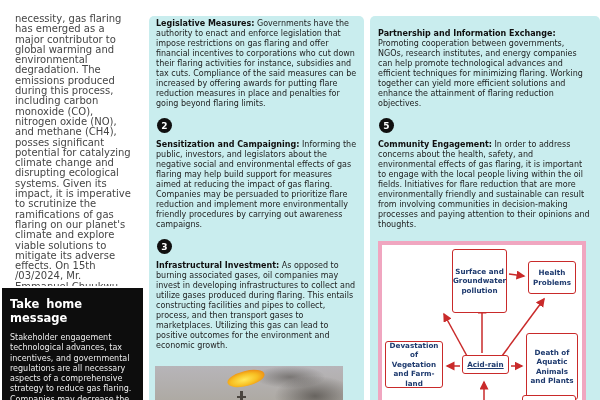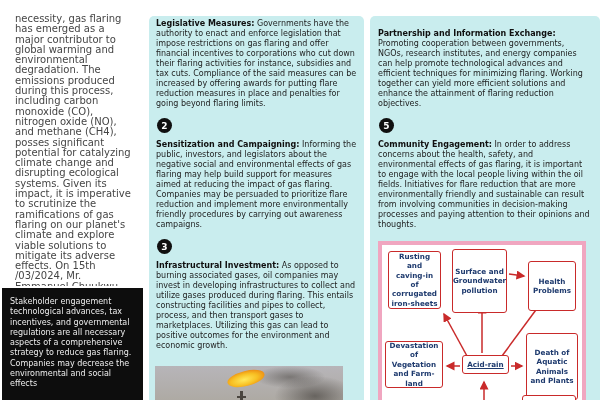--- a/index.html
+++ b/index.html
@@ -51,36 +51,37 @@
   }
   .dg-inner{position:relative;width:200px;height:172px;}
   .dg-svg{position:absolute;left:0;top:0;}
   .dbox{
     position:absolute;border:1.4px solid #c92a2a;border-radius:3px;background:#ffffff;
     color:#1e3a6e;font-weight:bold;font-size:7.2px;line-height:1.3;text-align:center;
     display:flex;align-items:center;justify-content:center;padding:2px;box-sizing:border-box;
   }
   .dbox.rusting{left:6px;top:6px;width:53px;height:58px;}
   .dbox.surface{left:70px;top:4px;width:55px;height:64px;}
-  .dbox.health{left:146px;top:16px;width:48px;height:50px;}
+  .dbox.health{left:146px;top:16px;width:48px;height:33px;}
   .dbox.devastation{left:3px;top:96px;width:58px;height:47px;text-align:center;}
   .dbox.acid{left:80px;top:110px;width:47px;height:19px;text-decoration:underline;}
   .dbox.death{left:144px;top:88px;width:52px;height:67px;}
   .dbox.roaring{left:6px;top:160px;width:48px;height:20px;}
   .dbox.gasflaring{left:80px;top:158px;width:47px;height:20px;}
   .dbox.unpleasant{left:140px;top:150px;width:54px;height:26px;}
 </style>
 </head>
 <body>
 
 <div class="left-col">
   <p>necessity, gas flaring has emerged as a major contributor to global warming and environmental degradation. The emissions produced during this process, including carbon monoxide (CO), nitrogen oxide (NO), and methane (CH4), posses significant potential for catalyzing climate change and disrupting ecological systems. Given its impact, it is imperative to scrutinize the ramifications of gas flaring on our planet's climate and explore viable solutions to mitigate its adverse effects. On 15th /03/2024, Mr. Emmanuel Chuukwu Ogwu, Environmental /Laboratory analyst and Quality Control Manager, during the ARIN Weekly lecture presented on how we can effectively reduce the prevalence of gas flaring in oil field operations to minimize its contribution to climate change and mitigate the associated environmental and ecological impacts.</p>
 </div>
 
 <div class="takehome">
+  <h2>Take home message</h2>
   <p>Stakeholder engagement technological advances, tax incentives, and governmental regulations are all necessary aspects of a comprehensive strategy to reduce gas flaring. Companies may decrease the environmental and social effects</p>
 </div>
 
 <div class="card mid">
   <p class="entry"><b>Legislative Measures:</b><span> Governments have the authority to enact and enforce legislation that impose restrictions on gas flaring and offer financial incentives to corporations who cut down their flaring activities for instance, subsidies and tax cuts. Compliance of the said measures can be increased by offering awards for putting flare reduction measures in place and penalties for going beyond flaring limits.</span></p>
 
   <div class="badge">2</div>
 
   <p class="entry"><b>Sensitization and Campaigning:</b><span> Informing the public, investors, and legislators about the negative social and environmental effects of gas flaring may help build support for measures aimed at reducing the impact of gas flaring. Companies may be persuaded to prioritize flare reduction and implement more environmentally friendly procedures by carrying out awareness campaigns.</span></p>
 
@@ -118,21 +119,20 @@
           <line x1="85" y1="111" x2="62" y2="69" marker-end="url(#arr)"></line>
           <line x1="120" y1="111" x2="162" y2="54" marker-end="url(#arr)"></line>
           <line x1="78" y1="121" x2="65" y2="121" marker-end="url(#arr)"></line>
           <line x1="129" y1="121" x2="140" y2="121" marker-end="url(#arr)"></line>
           <line x1="102" y1="158" x2="102" y2="137" marker-end="url(#arr)"></line>
           <line x1="127" y1="29" x2="142" y2="31" marker-end="url(#arr)"></line>
           <line x1="129" y1="166" x2="136" y2="164" marker-end="url(#arr)"></line>
           <line x1="78" y1="169" x2="58" y2="169" marker-end="url(#arr)"></line>
         </g>
       </svg>
-      <div class="dbox rusting">Rusting and caving-in of corrugated iron-sheets</div>
       <div class="dbox surface">Surface and Groundwater pollution</div>
       <div class="dbox health">Health Problems</div>
       <div class="dbox devastation">Devastation of Vegetation and Farm-land</div>
       <div class="dbox acid">Acid-rain</div>
       <div class="dbox death">Death of Aquatic Animals and Plants</div>
       <div class="dbox roaring">Roaring</div>
       <div class="dbox gasflaring">Gas Flaring</div>
       <div class="dbox unpleasant">Unpleasant /</div>
     </div>
   </div>

